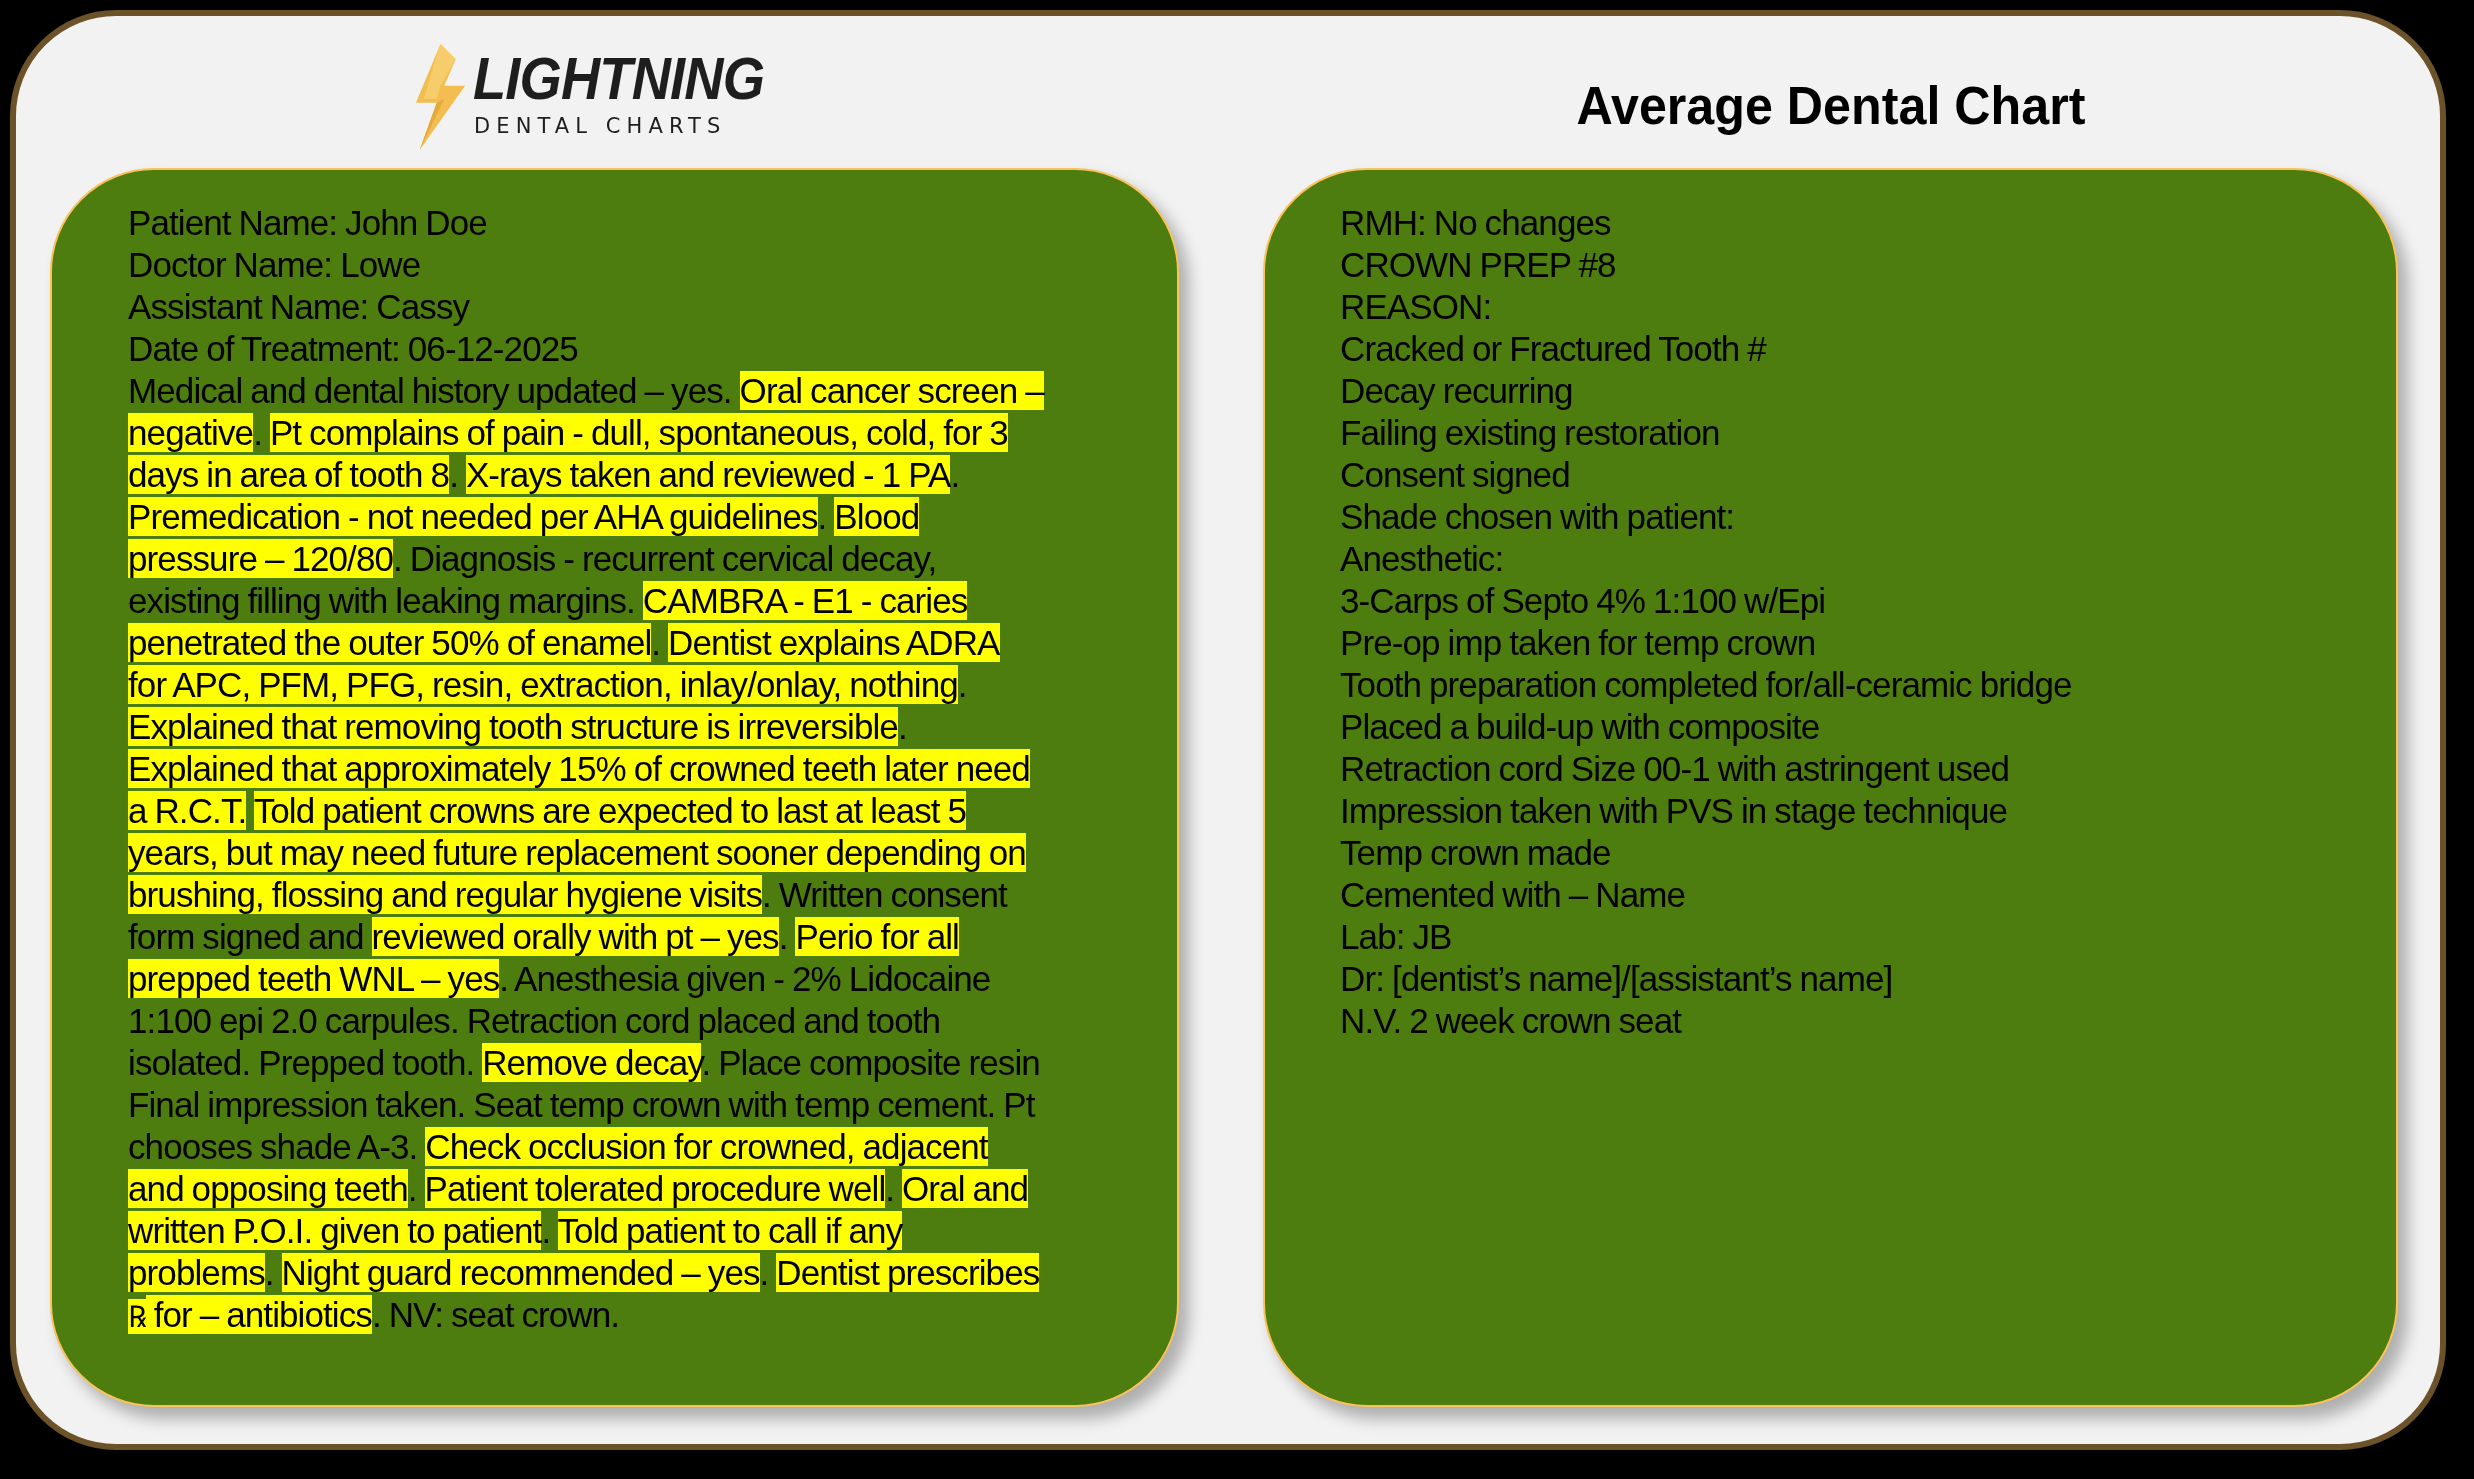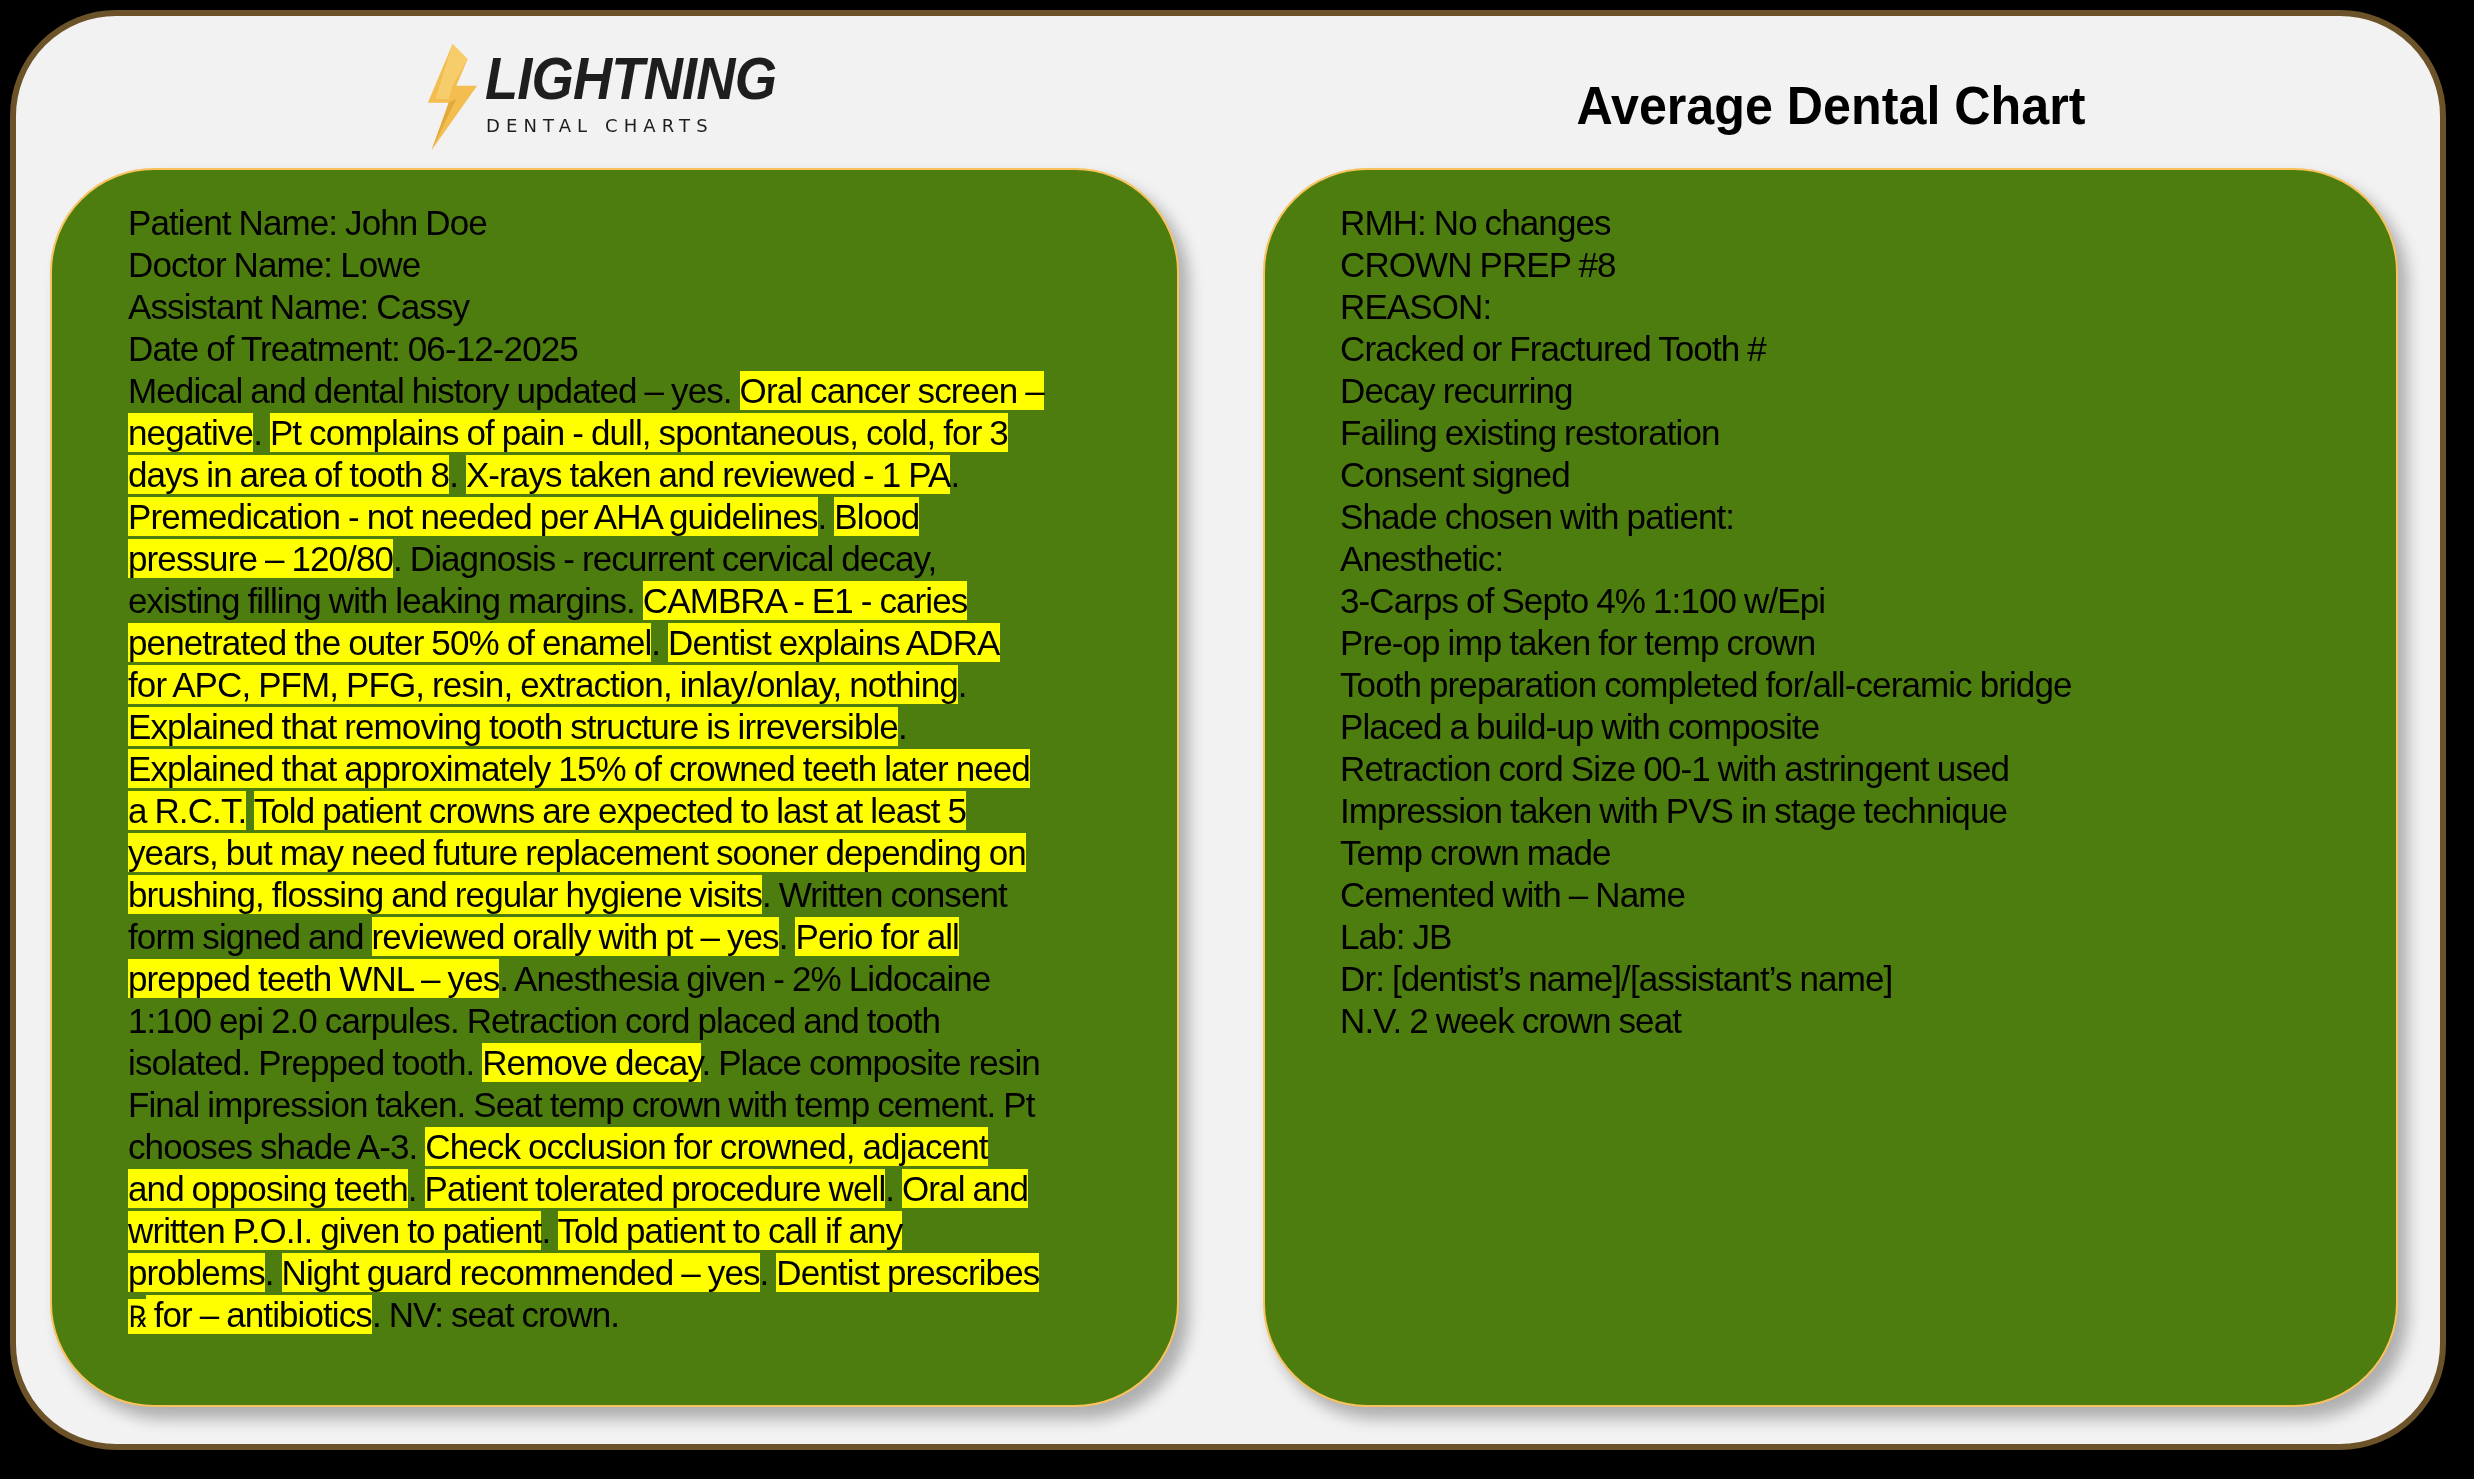--- a/index.html
+++ b/index.html
@@ -4,30 +4,30 @@
 <style>
   html, body { margin:0; padding:0; }
   body {
     width:2475px; height:1480px; background:#000000; position:relative; overflow:hidden;
     font-family:"Liberation Sans", sans-serif; color:#000;
   }
   .frame {
     position:absolute; left:9.5px; top:9.5px; width:2424px; height:1428px;
     background:#f2f2f2; border:6.6px solid #6b5228; border-radius:106px;
   }
-  .logo { position:absolute; left:424px; top:44px; width:341px; height:106px; }
+  .logo { position:absolute; left:412px; top:44px; width:341px; height:106px; }
   .logo .bolt { position:absolute; left:0; top:0; width:57px; height:106px; }
   .logo .word {
     position:absolute; left:61px; top:5.7px; font-family:"Liberation Sans", sans-serif;
     font-weight:bold; font-style:italic; font-size:59px; line-height:59px; color:#1e1e1e;
     letter-spacing:-0.9px; transform:scaleX(0.92); transform-origin:left top; white-space:nowrap;
   }
   .logo .sub {
     position:absolute; left:62px; top:68px; font-family:"DejaVu Sans", sans-serif;
-    font-size:18px; line-height:28px; letter-spacing:6.1px; color:#1e1e1e; white-space:nowrap;
+    font-size:21px; line-height:28px; letter-spacing:6.1px; color:#1e1e1e; white-space:nowrap;
   }
   .title {
     position:absolute; left:1514px; top:74px; width:634px; text-align:center;
     font-weight:bold; font-size:54px; line-height:62px; white-space:nowrap;
     transform:scaleX(0.93); transform-origin:center top;
   }
   .card {
     position:absolute; top:168px; width:1129px; height:1239px; background:#4d7c0f;
     border:2.8px solid #f8c25c; border-radius:104px; box-sizing:border-box;
     box-shadow:9.5px 11.4px 15px rgba(0,0,0,0.28);

